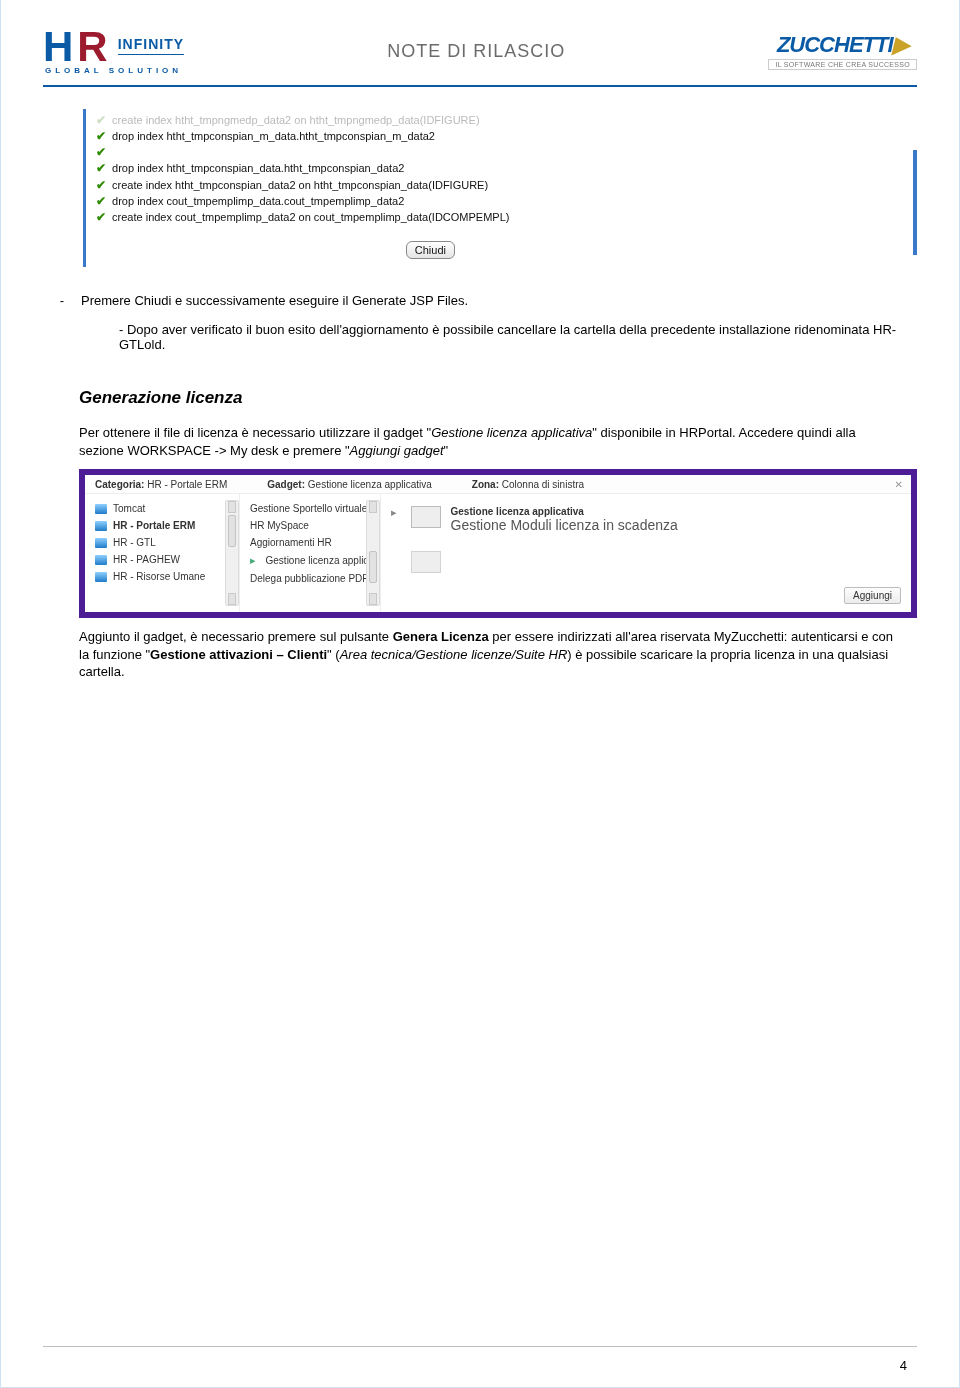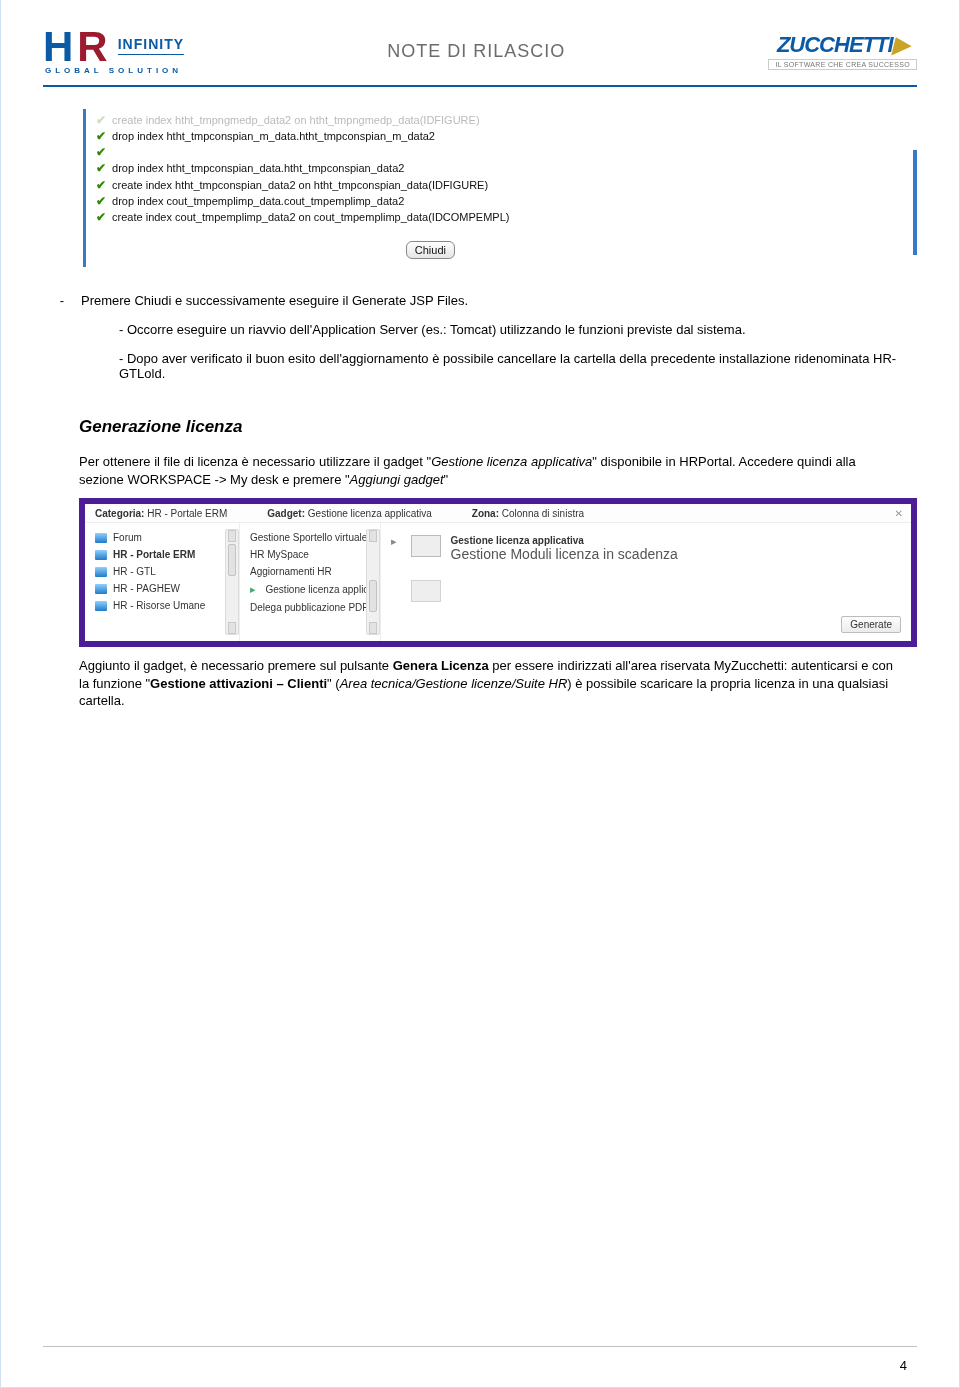--- a/index.html
+++ b/index.html
@@ -211,42 +211,41 @@
     </div>
   </div>
 
   <ul class="body-list">
     <li>
       <span class="dash">-</span>
       <span>Premere Chiudi e successivamente eseguire  il Generate JSP Files.</span>
     </li>
   </ul>
   <div class="sub-list">
-    <div class="sub-item">- Occorre eseguire un riavvio dell'Application Server (es.: Tomcat) utilizzando le funzioni previste dal sistema.</div>
     <div class="sub-item">- Dopo aver verificato il buon esito dell'aggiornamento è possibile cancellare la cartella della precedente installazione ridenominata HR-GTLold.</div>
   </div>
 
   <h2>Generazione licenza</h2>
   <p class="para">
     <span>Per ottenere il file di licenza è necessario utilizzare il gadget "</span><span class="italic">Gestione licenza applicativa</span><span>" disponibile in HRPortal. Accedere quindi alla sezione WORKSPACE -&gt; My desk e premere "</span><span class="italic">Aggiungi gadget</span><span>"</span>
   </p>
 
   <div class="gadget-shot">
     <div class="gadget-top">
       <span><span class="lab">Categoria:</span> <span class="val">HR - Portale ERM</span></span>
       <span><span class="lab">Gadget:</span> <span class="val">Gestione licenza applicativa</span></span>
       <span><span class="lab">Zona:</span> <span class="val">Colonna di sinistra</span></span>
       <span class="gadget-close">✕</span>
     </div>
     <div class="gadget-cols">
 
       <div class="gcol a">
         <div class="gitem">
             <span class="folder"></span>
-            <span>Forum</span>
+            <span>Tomcat</span>
           </div>
         <div class="gitem sel">
             <span class="folder"></span>
             <span>HR - Portale ERM</span>
           </div>
         <div class="gitem">
             <span class="folder"></span>
             <span>HR - GTL</span>
           </div>
         <div class="gitem">
@@ -290,21 +289,21 @@
           <div class="thumb active"></div>
           <div>
             <div class="preview-title">Gestione licenza applicativa</div>
             <div class="preview-sub">Gestione Moduli licenza in scadenza</div>
           </div>
         </div>
         <div class="preview-row">
           <span class="play" style="visibility:hidden;">▸</span>
           <div class="thumb"></div>
         </div>
-        <span class="aggiungi-btn">Generate</span>
+        <span class="aggiungi-btn">Aggiungi</span>
       </div>
     </div>
   </div>
 
   <p class="para">
     <span>Aggiunto il gadget, è necessario premere sul pulsante </span><span class="bold">Genera Licenza</span><span> per essere indirizzati all'area riservata MyZucchetti: autenticarsi e con la funzione "</span><span class="bold">Gestione attivazioni – Clienti</span><span>" (</span><span class="italic">Area tecnica/Gestione licenze/Suite HR</span><span>) è possibile scaricare la propria licenza in una qualsiasi cartella.</span>
   </p>
 
   <div class="footer-rule"></div>
   <div class="page-num">4</div>

